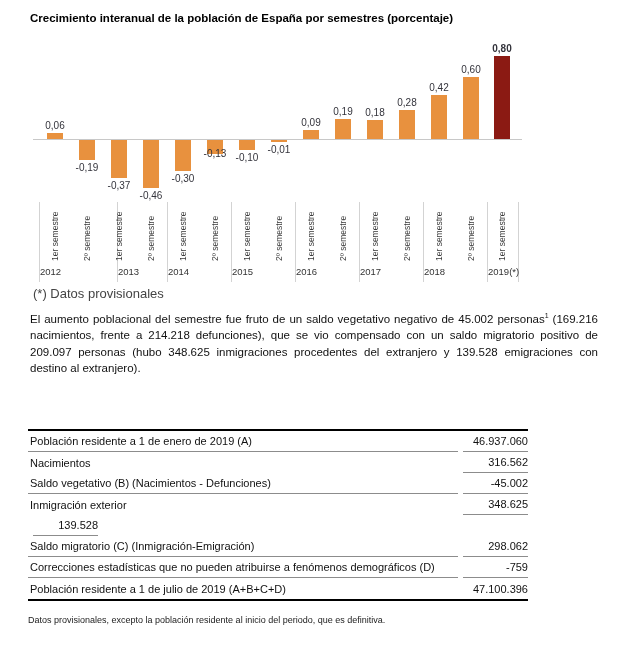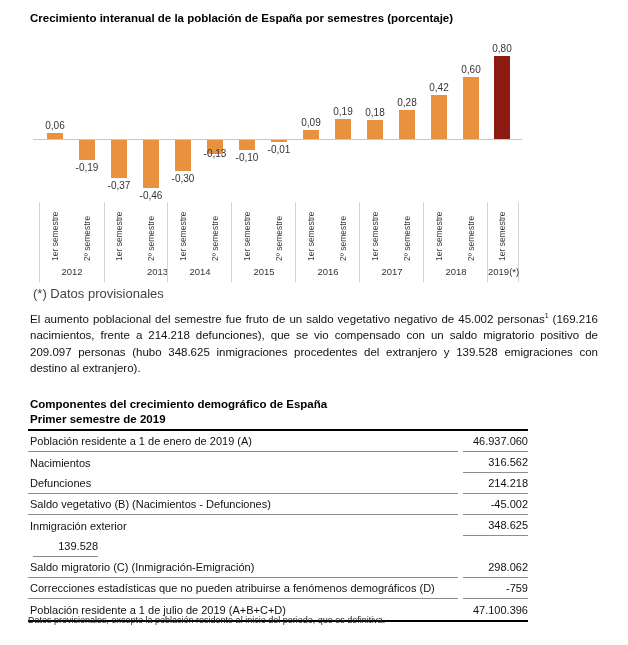--- a/index.html
+++ b/index.html
@@ -14,21 +14,21 @@
   #chart { position:absolute; left:0; top:30px; width:628px; height:260px; }
   .zero-line { position:absolute; left:33px; top:109px; width:489px; height:1px; background:#c8c8c8; }
   .bar { position:absolute; width:16px; background:#E8913E; }
   .bar.highlight { background:#8B1A13; }
   .bar-label {
     position:absolute; width:40px; text-align:center;
     font-size:10px; color:#34343c; white-space:nowrap;
   }
   .group-cell { position:absolute; top:172px; height:80px; border-left:1px solid #d3d3d3; }
   .group-cell.last { border-right:1px solid #d3d3d3; }
-  .year-label { position:absolute; left:0; right:0; top:64px; text-align:center; font-size:9.5px; color:#333; }
+  .year-label { position:absolute; left:0; right:0; top:64px; font-size:9.5px; color:#333; }
   .sem-label {
     position:absolute; top:173px; height:58px;
     writing-mode:vertical-rl; transform:rotate(180deg);
     font-size:8.5px; color:#3a3a3a; white-space:nowrap;
   }
   .chart-footnote { position:absolute; left:33px; top:286px; font-size:13px; color:#444; }
   .body-para {
     position:absolute; left:30px; top:308px; width:568px; margin:0;
     font-size:11.5px; line-height:16.4px; text-align:justify; color:#111;
   }
@@ -67,21 +67,21 @@
 
   <div class="group-cell" style="left: 39px; width: 64px;">
         <div class="year-label">2012</div>
       </div>
       <div class="bar" style="left: 47px; height: 6px; top: 103px;"></div>
       <div class="bar-label" style="left: 35px; top: 90px;">0,06</div>
       <div class="sem-label" style="left: 50px;">1er semestre</div>
       <div class="bar" style="left: 79px; height: 20px; top: 110px;"></div>
       <div class="bar-label" style="left: 67px; top: 132px;">-0,19</div>
       <div class="sem-label" style="left: 82px;">2º semestre</div>
-      <div class="group-cell" style="left: 104px; width: 64px; padding-left: 41px;">
+      <div class="group-cell" style="left: 117px; width: 64px; padding-left: 41px;">
         <div class="year-label">2013</div>
       </div>
       <div class="bar" style="left: 111px; height: 38px; top: 110px;"></div>
       <div class="bar-label" style="left: 99px; top: 150px;">-0,37</div>
       <div class="sem-label" style="left: 114px;">1er semestre</div>
       <div class="bar" style="left: 143px; height: 48px; top: 110px;"></div>
       <div class="bar-label" style="left: 131px; top: 160px;">-0,46</div>
       <div class="sem-label" style="left: 146px;">2º semestre</div>
       <div class="group-cell" style="left: 167px; width: 64px;">
         <div class="year-label">2014</div>
@@ -125,49 +125,40 @@
       <div class="bar" style="left: 431px; height: 44px; top: 65px;"></div>
       <div class="bar-label" style="left: 419px; top: 52px;">0,42</div>
       <div class="sem-label" style="left: 434px;">1er semestre</div>
       <div class="bar" style="left: 463px; height: 62px; top: 47px;"></div>
       <div class="bar-label" style="left: 451px; top: 34px;">0,60</div>
       <div class="sem-label" style="left: 466px;">2º semestre</div>
       <div class="group-cell last" style="left: 487px; width: 30px;">
         <div class="year-label">2019(*)</div>
       </div>
       <div class="bar highlight" style="left: 494px; height: 83px; top: 26px;"></div>
-      <div class="bar-label" style="left: 482px; top: 13px;">0,80</div>
+      <div class="bar-label" style="left: 482px; top: 13px; font-weight: bold;">0,80</div>
       <div class="sem-label" style="left: 497px;">1er semestre</div>
     </div>
 
   <div class="chart-footnote">(*) Datos provisionales</div>
 
   <p class="body-para"><span>El aumento poblacional del semestre fue fruto de un saldo vegetativo negativo de 45.002 personas</span><sup>1</sup><span> (169.216 nacimientos, frente a 214.218 defunciones), que se vio compensado con un saldo migratorio positivo de 209.097 personas (hubo 348.625 inmigraciones procedentes del extranjero y 139.528 emigraciones con destino al extranjero).</span></p>
 
-  <div class="table-title">
-    <div>Componentes del crecimiento demográfico de España</div>
-    <div>Primer semestre de 2019</div>
-  </div>
 
   <div class="dtable" id="dtable">
 
   <div class="trow">
         <div class="tcell-label ruled">Población residente a 1 de enero de 2019 (A)</div>
         <div class="tcell-gap"></div>
         <div class="tcell-value ruled">46.937.060</div>
       </div>
       <div class="trow">
         <div class="tcell-label">Nacimientos</div>
         <div class="tcell-gap"></div>
         <div class="tcell-value ruled">316.562</div>
-      </div>
-      <div class="trow">
-        <div class="tcell-label ruled">Defunciones</div>
-        <div class="tcell-gap"></div>
-        <div class="tcell-value ruled">214.218</div>
       </div>
       <div class="trow">
         <div class="tcell-label ruled">Saldo vegetativo (B) (Nacimientos - Defunciones)</div>
         <div class="tcell-gap"></div>
         <div class="tcell-value ruled">-45.002</div>
       </div>
       <div class="trow">
         <div class="tcell-label">Inmigración exterior</div>
         <div class="tcell-gap"></div>
         <div class="tcell-value ruled">348.625</div>

